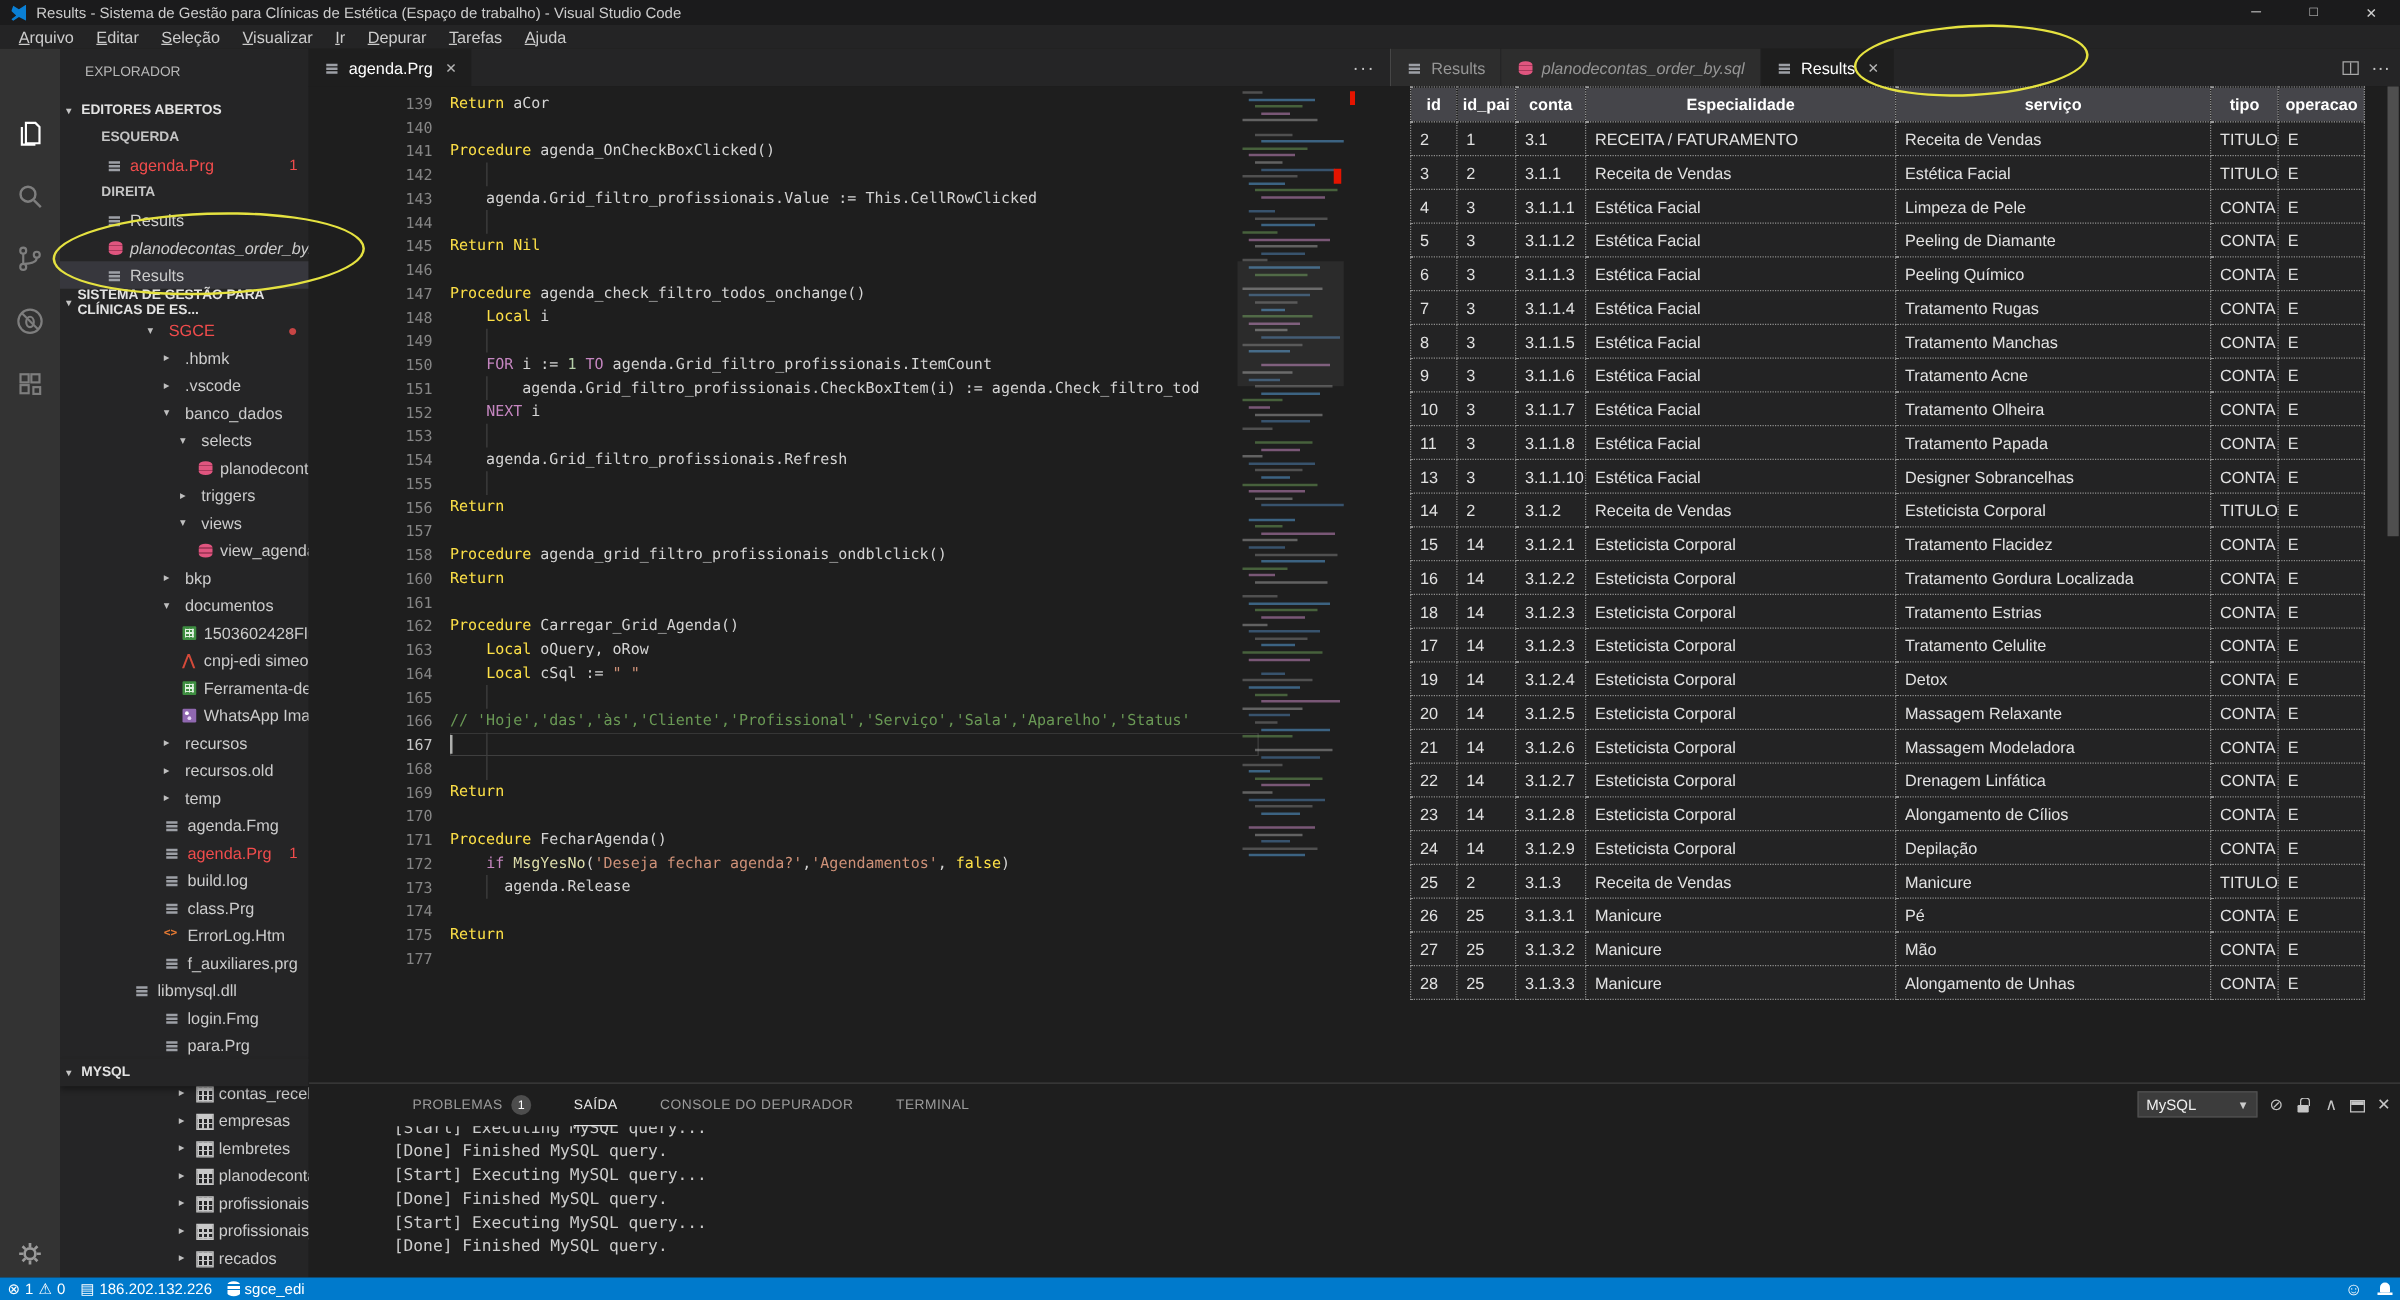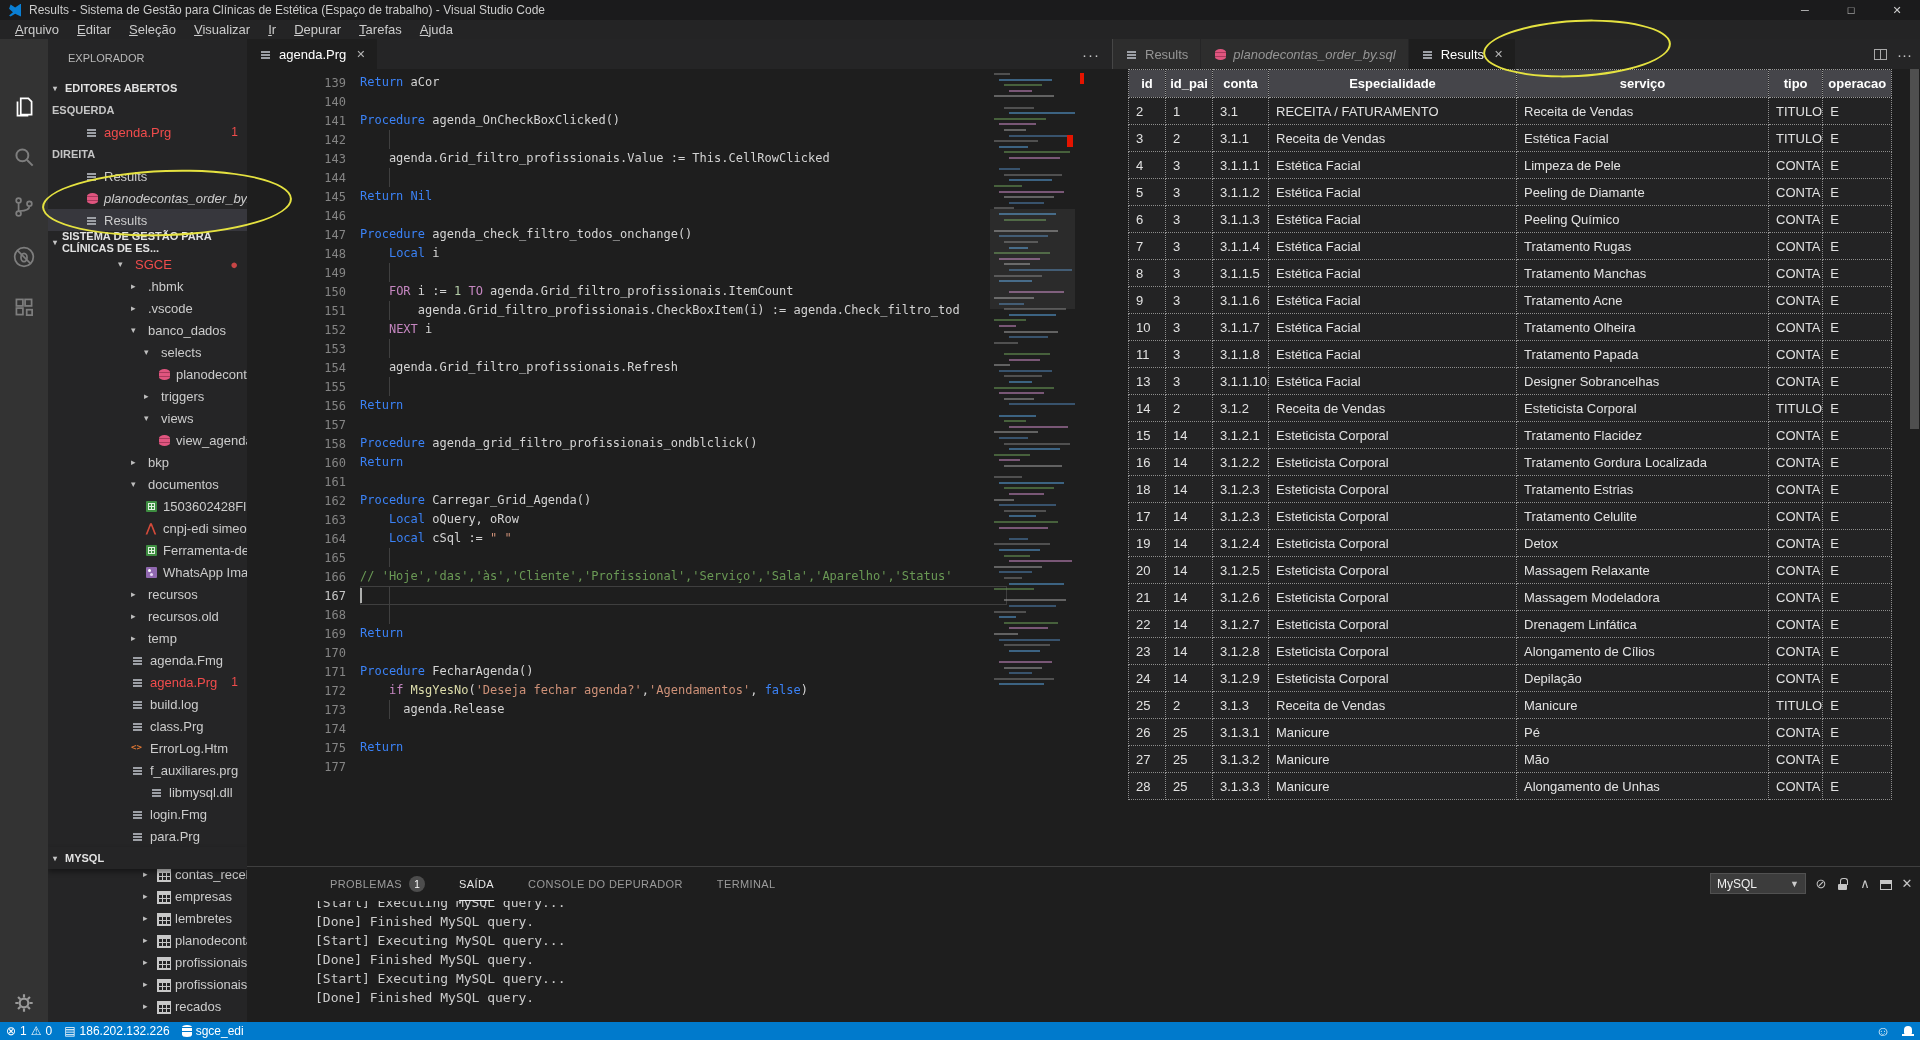--- a/index.html
+++ b/index.html
@@ -38,21 +38,21 @@
   .sec-head .tw { width:12px; font-size:8px; color:#c5c5c5; }
   .srow { height:22px; display:flex; align-items:center; position:relative; white-space:nowrap;
     color:#cccccc; overflow:hidden; }
   .srow.selected { background:#37373d; }
   .srow .tw { width:13px; font-size:9px; color:#bfbfbf; flex:none; }
   .srow .lbl { margin-left:4px; }
   .srow .lbl.red, .red { color:#f14c4c; }
   .italic { font-style:italic; }
   .num-badge { position:absolute; right:9px; color:#f14c4c; font-size:12px; }
   .dot-badge { position:absolute; right:9px; color:#c74545; font-size:13px; }
-  .group-label { font-size:11px; font-weight:bold; color:#c5c5c5; padding-left:4px; }
+  .group-label { font-size:11px; font-weight:bold; color:#c5c5c5; padding-left:33px; }
   .oe-item { padding-left:37px; }
   .mysql-head { position:relative; z-index:3; background:#252526; box-shadow:0 3px 5px rgba(0,0,0,.4); }
   .mysql-items { margin-top:-6px; position:relative; z-index:1; }
 
   
   .ic { position:relative; width:15px; height:15px; flex:none; display:inline-block; }
   .ic-file::before { content:""; position:absolute; left:2px; top:4px; width:9px; height:2px;
     background:#9da0a6; box-shadow:0 3px 0 #9da0a6, 0 6px 0 #9da0a6; }
   .ic-db::before { content:""; position:absolute; left:2px; top:2px; width:11px; height:11px;
     border-radius:5.5px / 3px;
@@ -95,21 +95,21 @@
   .code-editor { position:absolute; left:247px; top:69px; width:865px; height:797px; background:#1e1e1e;
     overflow:hidden; font-family:"DejaVu Sans Mono",monospace; font-size:12px; }
   .code-lines { position:absolute; left:0; top:4px; width:760px; }
   .code-line { height:19px; display:flex; align-items:center; }
   .ln { width:99px; text-align:right; color:#858585; flex:none; }
   .lc { margin-left:14px; position:relative; white-space:pre; height:19px; line-height:19px; flex:1; }
   .code-line.cur .ln { color:#c6c6c6; }
   .code-line.cur .lc { box-shadow:inset 0 0 0 1px #3f3f3f; }
   .ig { position:absolute; top:0; width:1px; height:19px; background:#404040; }
   .caret { position:absolute; left:0; top:2px; width:2px; height:15px; background:#aeafad; }
-  .tok-k { color:#3b82f6;margin-top:32px; } .tok-c { color:#c586c0; } .tok-f { color:#dcdcaa; }
+  .tok-k { color:#fde047;margin-top:32px; } .tok-c { color:#c586c0; } .tok-f { color:#dcdcaa; }
   .tok-s { color:#ce9178; } .tok-n { color:#b5cea8; } .tok-m { color:#6a9955; }
   .tok-p { color:#d4d4d4; }
   .minimap { position:absolute; left:743px; top:0; width:85px; height:640px; overflow:hidden; }
   .minimap i { position:absolute; height:2px; opacity:.55; }
   .mm-slider { position:absolute; left:743px; top:140px; width:85px; height:100px; background:rgba(255,255,255,.06); }
   .mm-err { position:absolute; left:820px; top:66px; width:6px; height:12px; background:#e51400; }
   .overview-ruler { position:absolute; left:828px; top:0; width:14px; height:797px; }
   .ovr-err { position:absolute; left:5px; top:4px; width:4px; height:11px; background:#e51400; }
 
   
@@ -359,21 +359,21 @@
         <span class="lbl">class.Prg</span>
       </div>
       <div class="srow" style="padding-left: 83px;">
         <span class="ic ic-html"></span>
         <span class="lbl">ErrorLog.Htm</span>
       </div>
       <div class="srow" style="padding-left: 83px;">
         <span class="ic ic-file"></span>
         <span class="lbl">f_auxiliares.prg</span>
       </div>
-      <div class="srow" style="padding-left: 102px;">
+      <div class="srow" style="padding-left: 59px;">
         <span class="ic ic-file"></span>
         <span class="lbl">libmysql.dll</span>
       </div>
       <div class="srow" style="padding-left: 83px;">
         <span class="ic ic-file"></span>
         <span class="lbl">login.Fmg</span>
       </div>
       <div class="srow" style="padding-left: 83px;">
         <span class="ic ic-file"></span>
         <span class="lbl">para.Prg</span>

